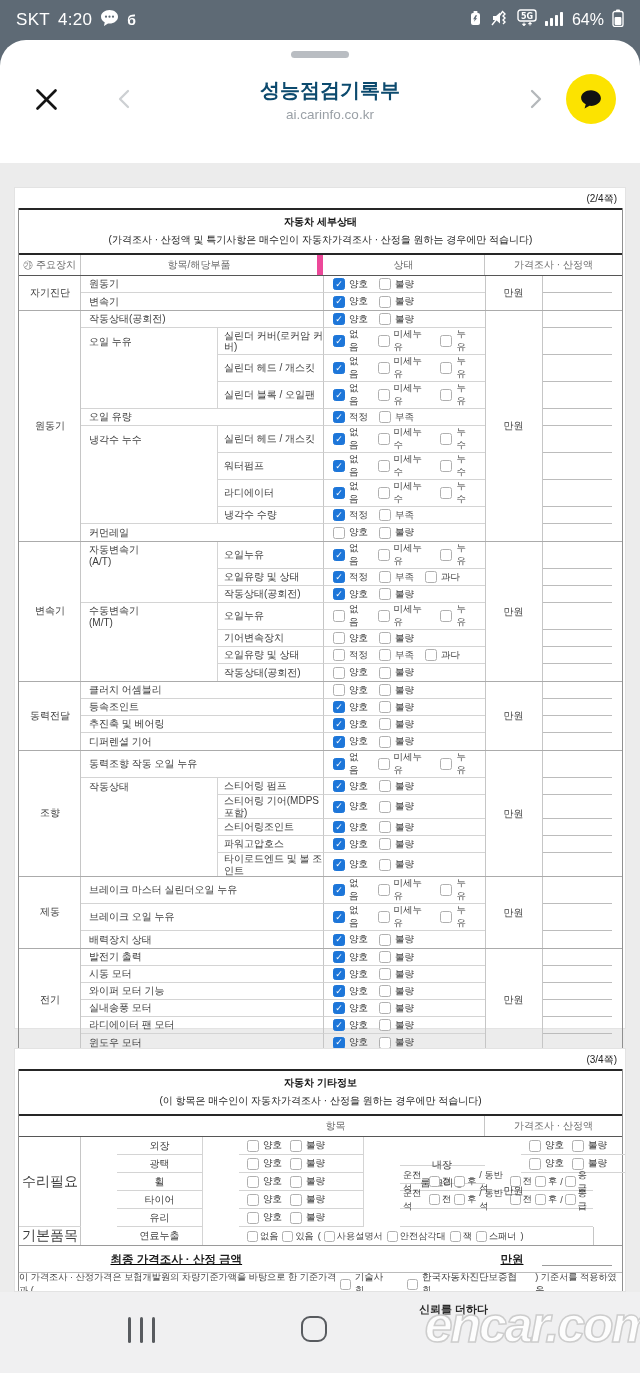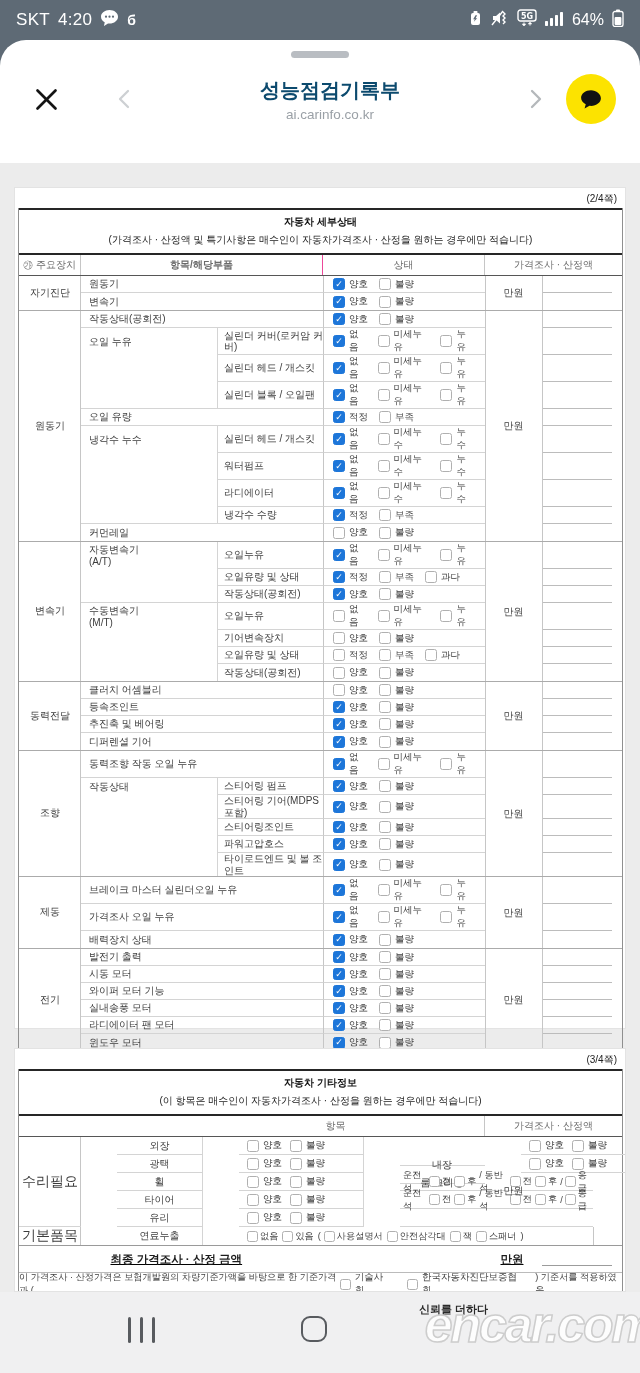--- a/index.html
+++ b/index.html
@@ -32,21 +32,21 @@
   .pageno{font-size:10px;color:#222;text-align:right;padding:4px 8px 2px 0;}
   .tbl{margin:0 2px 0 3px;border-left:1px solid #8f8f8f;border-right:1px solid #8f8f8f;border-bottom:1px solid #8f8f8f;}
   #paper2 .tbl{border-bottom:none;}
   .ttlblk{border-top:2px solid #262626;border-bottom:2px solid #262626;padding:5px 0 6px;text-align:center;}
   .ftitle{font-size:10px;font-weight:bold;color:#111;}
   .fsub{font-size:10px;color:#222;margin-top:4px;}
   
   .thead{display:flex;height:20px;border-bottom:1px solid #565656;color:#6a6a6a;font-size:10px;align-items:stretch;}
   .thead>div{display:flex;align-items:center;justify-content:center;box-sizing:border-box;}
   .h1{width:62px;border-right:1px solid #c6c6c6;}
-  .h2{width:242px;border-right:1px solid #ec4899;font-weight:bold;}
+  .h2{width:242px;border-right:6px solid #ec4899;}
   .h3{width:162px;border-right:1px solid #c6c6c6;}
   .h4{flex:1;}
   .h1b{width:466px;border-right:1px solid #c6c6c6;}
   .h1b span{transform:translateX(84px);}
   
   .c{display:flex;align-items:center;font-size:10px;color:#3c3c3c;box-sizing:border-box;flex:none;}
   .t1sec{position:relative;border-bottom:1px solid #ababab;}
   .t1sec:last-child{border-bottom:none;}
   .t1row{display:flex;align-items:stretch;min-height:17px;}
   .secpad{width:62px;border-right:1px solid #c6c6c6;}
@@ -834,21 +834,21 @@
                     <div class="cbl">누유</div>
                   </div>
                 </div>
                 <div class="c pricepad"></div>
                 <div class="c amount">
                   <div class="aline"></div>
                 </div>
               </div>
               <div class="t1row">
                 <div class="c secpad"></div>
-                <div class="c item">가격조사 오일 누유</div>
+                <div class="c item">브레이크 오일 누유</div>
                 <div class="c status">
                   <div class="opt">
                     <div class="cb on"></div>
                     <div class="cbl">없음</div>
                   </div>
                   <div class="opt">
                     <div class="cb"></div>
                     <div class="cbl">미세누유</div>
                   </div>
                   <div class="opt">

